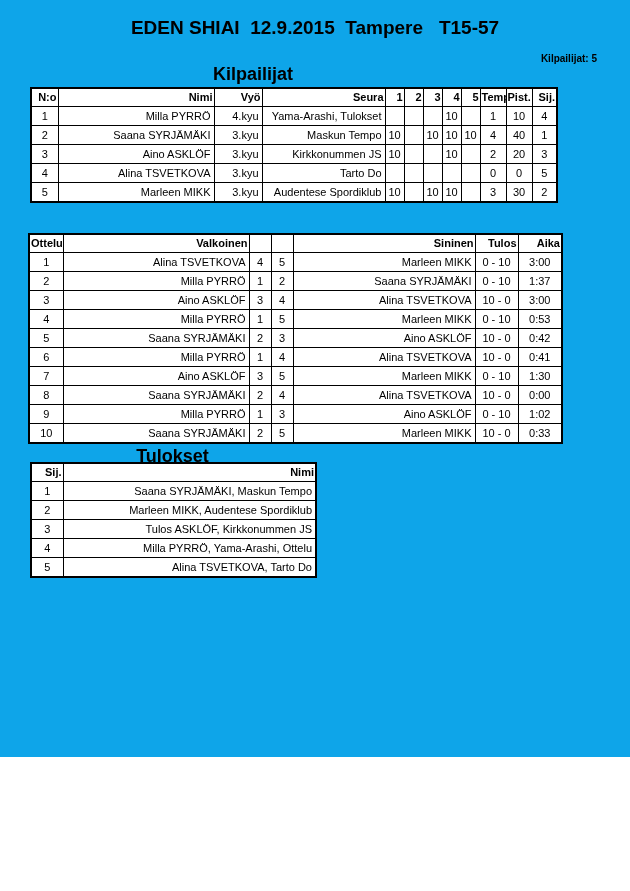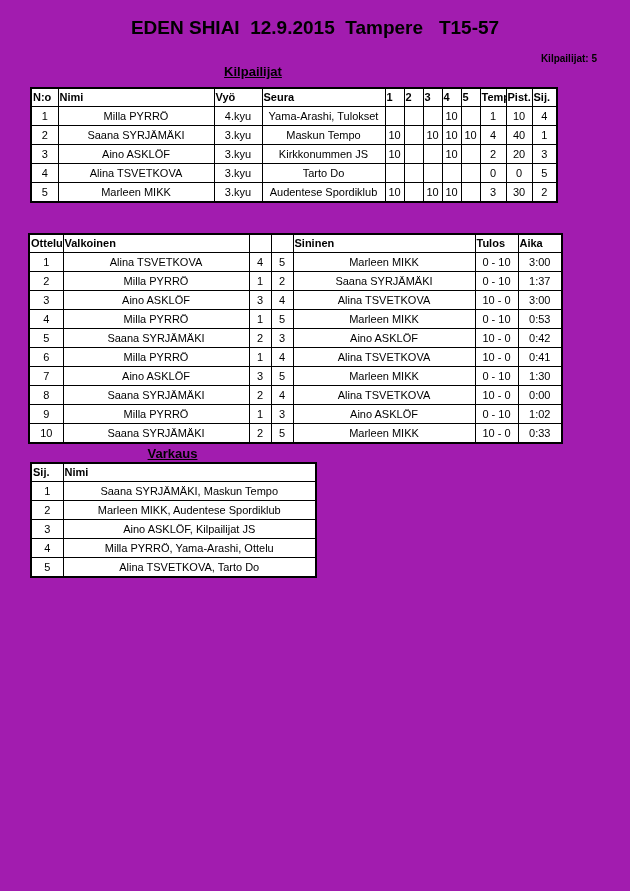--- a/index.html
+++ b/index.html
@@ -1,30 +1,30 @@
 <!DOCTYPE html>
 <html><head>
 <meta charset="utf-8">
 <style>
   html,body{margin:0;padding:0;}
   body{width:630px;height:891px;background:#ffffff;font-family:"Liberation Sans","DejaVu Sans",sans-serif;color:#000;}
-  .page{position:relative;width:630px;height:891px;background:#a21caf;overflow:hidden;}
+  .page{position:relative;width:630px;height:757px;background:#0ea5e9;overflow:hidden;}
   .doc-title{position:absolute;top:17px;left:0;width:630px;text-align:center;font-size:19px;font-weight:bold;white-space:pre;}
   .count-label{position:absolute;top:53px;right:33px;font-size:10px;font-weight:bold;}
-  .section-heading{position:absolute;font-size:13px;font-weight:bold;text-align:center;text-decoration:underline;}
+  .section-heading{position:absolute;font-size:18px;font-weight:bold;text-align:center;}
   #heading-kilpailijat{top:64px;left:0;width:506px;}
   #heading-ottelut{top:217px;left:0;width:506px;}
   #heading-tulokset{top:446px;left:30px;width:285px;}
   table.sheet{position:absolute;border-collapse:collapse;table-layout:fixed;border:2px solid #000;background:#fff;}
   #table-kilpailijat{top:87px;left:30px;width:526px;}
   #table-ottelut{top:233px;left:28px;width:533px;}
   #table-tulokset{top:462px;left:30px;width:285px;}
   .sheet td,.sheet th{border:1px solid #000;font-size:11px;padding:0 3px;height:18px;line-height:18px;overflow:hidden;white-space:nowrap;vertical-align:middle;}
-  .sheet th{font-weight:bold;text-align:left;height:17px;line-height:17px;padding:0 1px;}
-  .al{text-align:center;}
+  .sheet th{font-weight:bold;text-align:right;height:17px;line-height:17px;padding:0 1px;}
+  .al{text-align:right;}
   .ac{text-align:center;}
   .sc{padding:0;font-size:10px;}
 </style>
 </head>
 <body>
 
 <div class="page">
 
   <div class="doc-title">EDEN SHIAI  12.9.2015  Tampere   T15-57</div>
   <div class="count-label">Kilpailijat: 5</div>
@@ -241,21 +241,21 @@
       <td class="al">Saana SYRJÄMÄKI</td>
       <td class="ac">2</td>
       <td class="ac">5</td>
       <td class="al">Marleen MIKK</td>
       <td class="ac">10 - 0</td>
       <td class="ac">0:33</td>
     </tr>
   </tbody>
     </table>
 
-  <div class="section-heading" id="heading-tulokset">Varkaus</div>
+  <div class="section-heading" id="heading-tulokset">Tulokset</div>
 
   <table class="sheet" id="table-tulokset">
     <colgroup>
       <col style="width:32px">
         <col style="width:253px">
     </colgroup>
     <tbody>
         <tr>
       <th>Sij.</th>
       <th>Nimi</th>
@@ -263,21 +263,21 @@
     <tr>
       <td class="ac">1</td>
       <td class="al">Saana SYRJÄMÄKI, Maskun Tempo</td>
     </tr>
     <tr>
       <td class="ac">2</td>
       <td class="al">Marleen MIKK, Audentese Spordiklub</td>
     </tr>
     <tr>
       <td class="ac">3</td>
-      <td class="al">Aino ASKLÖF, Kilpailijat JS</td>
+      <td class="al">Tulos ASKLÖF, Kirkkonummen JS</td>
     </tr>
     <tr>
       <td class="ac">4</td>
       <td class="al">Milla PYRRÖ, Yama-Arashi, Ottelu</td>
     </tr>
     <tr>
       <td class="ac">5</td>
       <td class="al">Alina TSVETKOVA, Tarto Do</td>
     </tr>
   </tbody>

